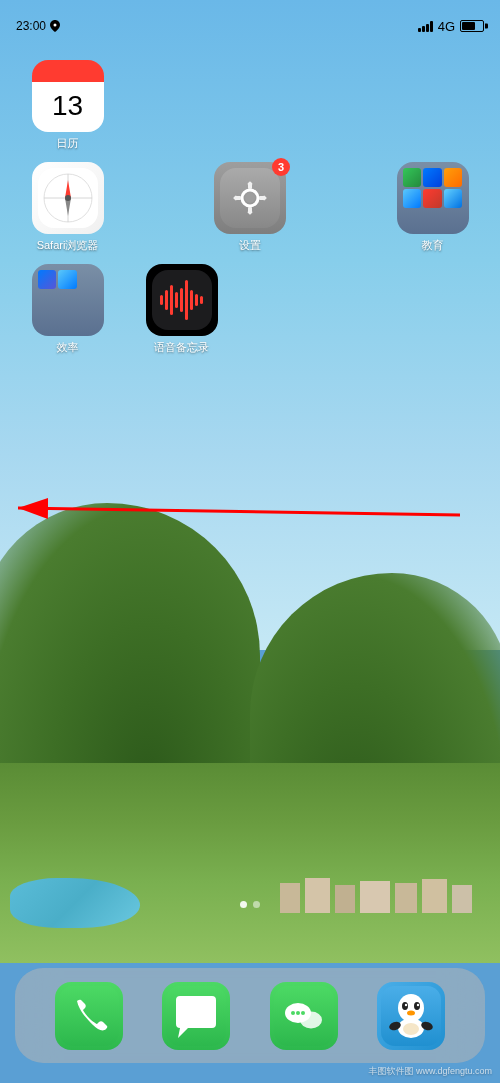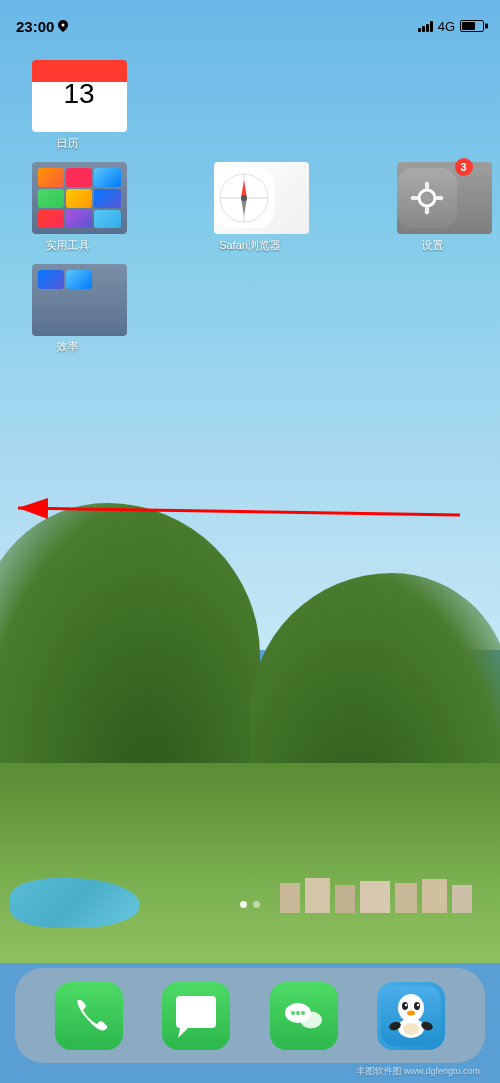--- a/index.html
+++ b/index.html
@@ -106,22 +106,22 @@
       align-items: center;
       justify-content: space-between;
       padding: 8px 16px 0;
       color: #000;
     }
 
     .status-left {
       display: flex;
       align-items: center;
       gap: 4px;
-      font-size: 15px;
-      font-weight: 700;
+      font-size: 12px;
+      font-weight: 400;
     }
 
     .status-right {
       display: flex;
       align-items: center;
       gap: 5px;
       font-size: 13px;
       font-weight: 500;
     }
 
@@ -193,26 +193,26 @@
     }
 
     .app-icon-wrapper {
       position: relative;
       width: 72px;
       height: 72px;
       margin-bottom: 5px;
     }
 
     .app-icon {
-      width: 95px;
+      width: 72px;
       height: 72px;
-      border-radius: 4px;
-      display: flex;
-      align-items: center;
-      justify-content: flex-start;
+      border-radius: 16px;
+      display: flex;
+      align-items: center;
+      justify-content: center;
       font-size: 11px;
       overflow: hidden;
     }
 
     .app-label {
       font-size: 11px;
       color: #fff;
       text-align: center;
       text-shadow: 0 1px 2px rgba(0,0,0,0.5);
       line-height: 1.2;
@@ -375,21 +375,21 @@
       width: 100%;
       height: 80px;
       z-index: 60;
       pointer-events: none;
     }
 
     
     .watermark {
       position: absolute;
       bottom: 5px;
-      right: 20px;
+      right: 8px;
       font-size: 9px;
       color: rgba(255,255,255,0.7);
       z-index: 200;
       text-shadow: 0 1px 2px rgba(0,0,0,0.3);
     }
 
     
     .folder-grid {
       display: grid;
       grid-template-columns: repeat(3, 1fr);
@@ -466,38 +466,20 @@
       </div>
       <span class="app-label">日历</span>
     </div>
 
 
 
   </div>
 
   <div class="app-row">
 
-    <div class="app-item">
-      <div class="app-icon-wrapper">
-        <div class="app-icon icon-utility">
-          <div class="folder-grid">
-            <div class="mini-icon" style="background:linear-gradient(135deg,#ff9500,#ff5e3a);border-radius:3px;"></div>
-            <div class="mini-icon" style="background:linear-gradient(135deg,#ff2d55,#ff2d55);border-radius:3px;"></div>
-            <div class="mini-icon" style="background:linear-gradient(135deg,#5ac8fa,#007aff);border-radius:3px;"></div>
-            <div class="mini-icon" style="background:linear-gradient(135deg,#4cd964,#34c759);border-radius:3px;"></div>
-            <div class="mini-icon" style="background:linear-gradient(135deg,#ffcc00,#ff9500);border-radius:3px;"></div>
-            <div class="mini-icon" style="background:linear-gradient(135deg,#007aff,#5856d6);border-radius:3px;"></div>
-            <div class="mini-icon" style="background:linear-gradient(135deg,#ff3b30,#ff2d55);border-radius:3px;"></div>
-            <div class="mini-icon" style="background:linear-gradient(135deg,#af52de,#5856d6);border-radius:3px;"></div>
-            <div class="mini-icon" style="background:linear-gradient(135deg,#5ac8fa,#32ade6);border-radius:3px;"></div>
-          </div>
-        </div>
-      </div>
-      <span class="app-label">实用工具</span>
-    </div>
 
     <div class="app-item">
       <div class="app-icon-wrapper">
         <div class="app-icon icon-safari">
           <svg viewBox="0 0 60 60" width="60" height="60">
             <rect width="60" height="60" rx="16" fill="white"></rect>
             <circle cx="30" cy="30" r="24" fill="white" stroke="#e0e0e0" stroke-width="1"></circle>
             <line x1="30" y1="6" x2="30" y2="54" stroke="#ccc" stroke-width="0.8"></line>
             <line x1="6" y1="30" x2="54" y2="30" stroke="#ccc" stroke-width="0.8"></line>
 
@@ -536,40 +518,77 @@
               </g>
               <circle cx="0" cy="0" r="5" fill="#9e9e9e"></circle>
             </g>
           </svg>
         </div>
         <div class="badge">3</div>
       </div>
       <span class="app-label">设置</span>
     </div>
 
-  </div>
-
-  <div class="app-row" style="justify-content:flex-start;gap:9px;font-family:Liberation Mono, monospace;">
+    <div class="app-item">
+      <div class="app-icon-wrapper">
+        <div class="app-icon icon-education">
+          <div class="folder-grid">
+            <div class="mini-icon" style="background:linear-gradient(135deg,#34c759,#248a3d);border-radius:3px;"></div>
+            <div class="mini-icon" style="background:linear-gradient(135deg,#007aff,#0040dd);border-radius:3px;"></div>
+            <div class="mini-icon" style="background:linear-gradient(135deg,#ff9f0a,#ff6b00);border-radius:3px;"></div>
+            <div class="mini-icon" style="background:linear-gradient(135deg,#5ac8fa,#0079ff);border-radius:3px;"></div>
+            <div class="mini-icon" style="background:linear-gradient(135deg,#ff3b30,#c0392b);border-radius:3px;"></div>
+            <div class="mini-icon" style="background:linear-gradient(135deg,#64d2ff,#0071e3);border-radius:3px;"></div>
+          </div>
+        </div>
+      </div>
+      <span class="app-label">教育</span>
+    </div>
+  </div>
+
+  <div class="app-row" style="justify-content:flex-start;gap:9px;">
 
     <div class="app-item" style="margin-right:10px;">
       <div class="app-icon-wrapper">
         <div class="app-icon icon-efficiency">
           <div class="folder-grid">
             <div class="mini-icon" style="background:linear-gradient(135deg,#007aff,#5856d6);border-radius:3px;"></div>
             <div class="mini-icon" style="background:linear-gradient(135deg,#5ac8fa,#007aff);border-radius:3px;"></div>
             <div class="mini-icon" style="background:transparent;"></div>
             <div class="mini-icon" style="background:transparent;"></div>
             <div class="mini-icon" style="background:transparent;"></div>
             <div class="mini-icon" style="background:transparent;"></div>
           </div>
         </div>
       </div>
       <span class="app-label">效率</span>
     </div>
 
+    <div class="app-item">
+      <div class="app-icon-wrapper">
+        <div class="app-icon icon-voicememo">
+          <svg viewBox="0 0 60 60" width="60" height="60">
+            <rect width="60" height="60" rx="16" fill="#1c1c1e"></rect>
+
+            <g fill="#ff3b30">
+              <rect x="8" y="25" width="3" height="10" rx="1.5"></rect>
+              <rect x="13" y="20" width="3" height="20" rx="1.5"></rect>
+              <rect x="18" y="15" width="3" height="30" rx="1.5"></rect>
+              <rect x="23" y="22" width="3" height="16" rx="1.5"></rect>
+              <rect x="28" y="18" width="3" height="24" rx="1.5"></rect>
+              <rect x="33" y="10" width="3" height="40" rx="1.5"></rect>
+              <rect x="38" y="20" width="3" height="20" rx="1.5"></rect>
+              <rect x="43" y="24" width="3" height="12" rx="1.5"></rect>
+              <rect x="48" y="26" width="3" height="8" rx="1.5"></rect>
+            </g>
+          </svg>
+        </div>
+      </div>
+      <span class="app-label">语音备忘录</span>
+    </div>
   </div>
 </div>
 
 <div class="arrow-overlay">
   <svg viewBox="0 0 500 80" width="500" height="80">
 
     <defs>
       <marker id="arrowhead" markerWidth="10" markerHeight="7" refX="10" refY="3.5" orient="auto">
         <polygon points="0 0, 10 3.5, 0 7" fill="#ff0000"></polygon>
       </marker>

